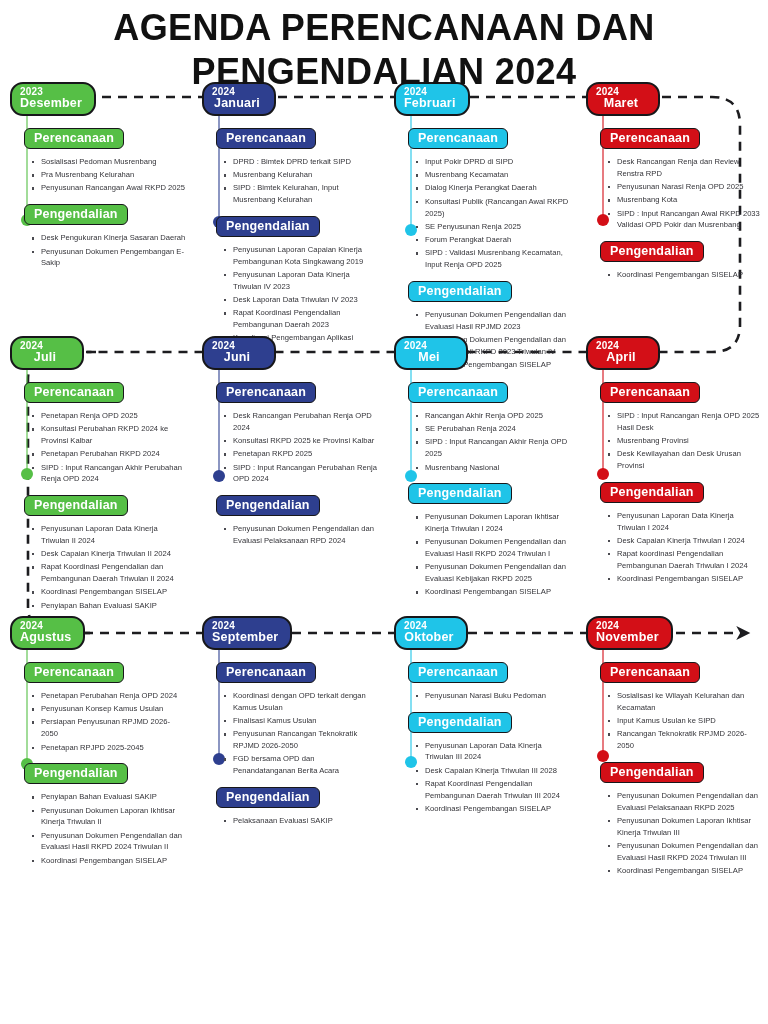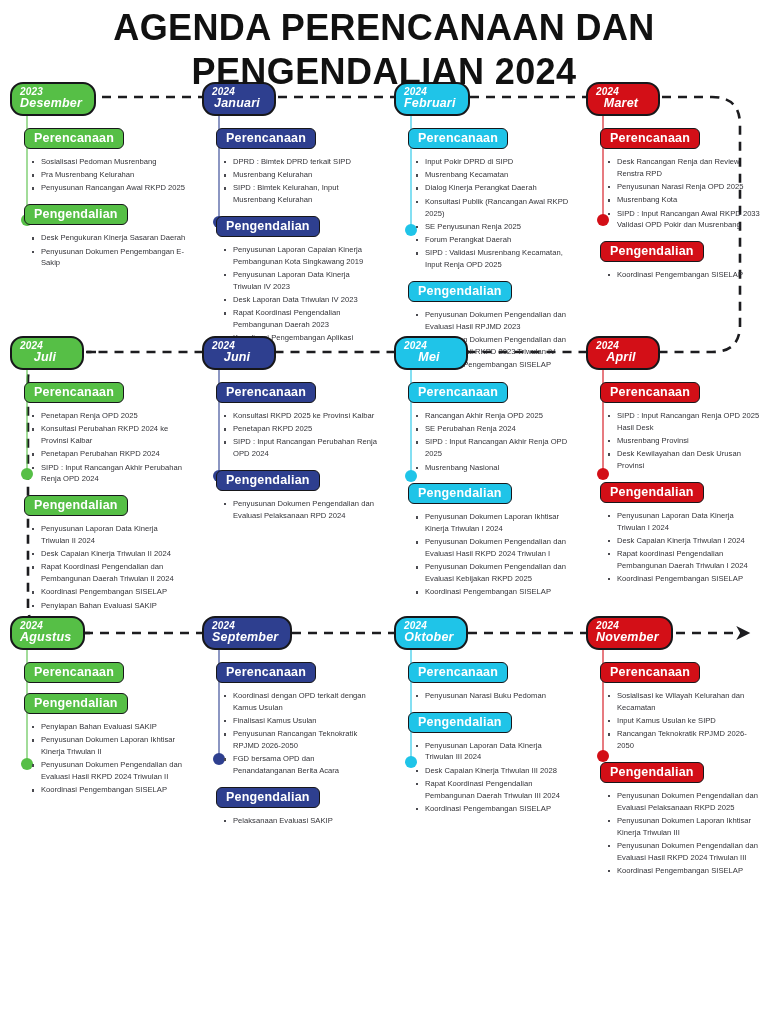--- a/index.html
+++ b/index.html
@@ -64,21 +64,20 @@
   .month-pill {
     position: relative;
     display: inline-block;
     min-width: 74px;
     border-radius: 13px;
     padding: 3px 12px 4px 8px;
     color: #ffffff;
     line-height: 1.02;
     z-index: 4;
     border: 2px solid #17171a;
-    font-style: italic;
   }
   .month-year {
     display: block;
     font-size: 10px;
     font-weight: bold;
     text-align: left;
     letter-spacing: 0.2px;
   }
   .month-name {
     display: block;
@@ -257,20 +256,21 @@
               <li>Penyusunan Laporan Data Kinerja Triwulan II 2024</li>
               <li>Desk Capaian Kinerja Triwulan II 2024</li>
               <li>Rapat Koordinasi Pengendalian dan Pembangunan Daerah Triwulan II 2024</li>
               <li>Koordinasi Pengembangan SISELAP</li>
               <li>Penyiapan Bahan Evaluasi SAKIP</li>
             </ul>
           </div></div>
         <div class="col wide"><div class="spine" style="background: rgb(46, 63, 143); opacity: 0.55; height: 112px;"></div><div class="spine-dot" style="background: rgb(46, 63, 143); top: 134px;"></div><div class="month-pill" style="background: rgb(46, 63, 143);"><span class="month-year">2024</span><span class="month-name">Juni</span></div><div class="sec first">
             <div class="sec-chip-wrap"><span class="sec-chip" style="background: rgb(46, 63, 143);">Perencanaan</span></div>
             <ul class="items">
+              <li>Desk Rancangan Perubahan Renja OPD 2024</li>
               <li>Konsultasi RKPD 2025 ke Provinsi Kalbar</li>
               <li>Penetapan RKPD 2025</li>
               <li>SIPD : Input Rancangan Perubahan Renja OPD 2024</li>
             </ul>
           </div><div class="sec">
             <div class="sec-chip-wrap"><span class="sec-chip" style="background: rgb(46, 63, 143);">Pengendalian</span></div>
             <ul class="items">
               <li>Penyusunan Dokumen Pengendalian dan Evaluasi Pelaksanaan RPD 2024</li>
             </ul>
           </div></div>
@@ -304,20 +304,26 @@
               <li>Penyusunan Laporan Data Kinerja Triwulan I 2024</li>
               <li>Desk Capaian Kinerja Triwulan I 2024</li>
               <li>Rapat koordinasi Pengendalian Pembangunan Daerah Triwulan I 2024</li>
               <li>Koordinasi Pengembangan SISELAP</li>
             </ul>
           </div></div>
       </div>
     <div class="row row-3">
         <div class="col wide"><div class="spine" style="background: rgb(86, 191, 70); opacity: 0.55; height: 120px;"></div><div class="spine-dot" style="background: rgb(86, 191, 70); top: 142px;"></div><div class="month-pill" style="background: rgb(86, 191, 70);"><span class="month-year">2024</span><span class="month-name">Agustus</span></div><div class="sec first">
             <div class="sec-chip-wrap"><span class="sec-chip" style="background: rgb(86, 191, 70);">Perencanaan</span></div>
+            <ul class="items">
+              <li>Penetapan Perubahan Renja OPD 2024</li>
+              <li>Penyusunan Konsep Kamus Usulan</li>
+              <li>Persiapan Penyusunan RPJMD 2026-2050</li>
+              <li>Penetapan RPJPD 2025-2045</li>
+            </ul>
           </div><div class="sec">
             <div class="sec-chip-wrap"><span class="sec-chip" style="background: rgb(86, 191, 70);">Pengendalian</span></div>
             <ul class="items">
               <li>Penyiapan Bahan Evaluasi SAKIP</li>
               <li>Penyusunan Dokumen Laporan Ikhtisar Kinerja Triwulan II</li>
               <li>Penyusunan Dokumen Pengendalian dan Evaluasi Hasil RKPD 2024 Triwulan II</li>
               <li>Koordinasi Pengembangan SISELAP</li>
             </ul>
           </div></div>
         <div class="col wide"><div class="spine" style="background: rgb(46, 63, 143); opacity: 0.55; height: 115px;"></div><div class="spine-dot" style="background: rgb(46, 63, 143); top: 137px;"></div><div class="month-pill" style="background: rgb(46, 63, 143);"><span class="month-year">2024</span><span class="month-name">September</span></div><div class="sec first">

